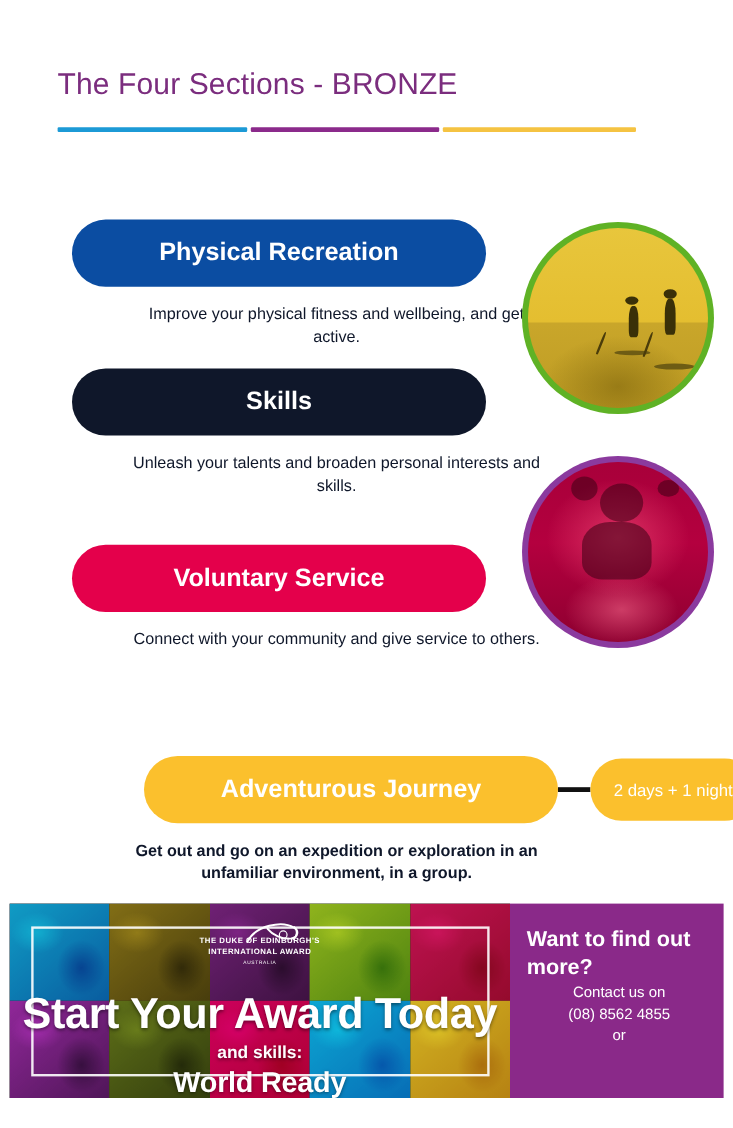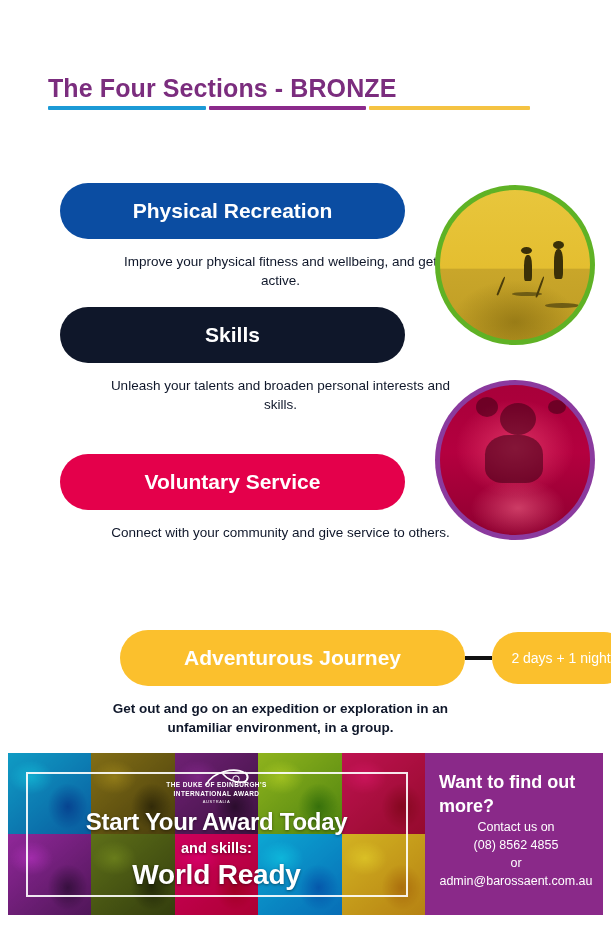--- a/index.html
+++ b/index.html
@@ -12,23 +12,23 @@
     height: 940px;
     position: relative;
     font-family: "Liberation Sans", sans-serif;
     overflow: hidden;
   }
 
   
   .page-title {
     position: absolute;
     left: 48px;
-    top: 74px;
+    top: 56px;
     font-size: 25px;
-    font-weight: bold;
+    font-weight: normal;
     color: #7B2D7E;
     letter-spacing: 0.1px;
   }
   .rule-group {
     position: absolute;
     left: 48px;
     top: 106px;
     width: 482px;
     height: 5px;
   }
@@ -234,37 +234,37 @@
     font-weight: bold;
     letter-spacing: 0.4px;
     line-height: 8.5px;
   }
   .logo-line3 {
     font-size: 4px;
     letter-spacing: 0.6px;
     margin-top: 1px;
   }
   .banner-headline {
-    margin-top: 4px;
-    font-size: 24px;
+    margin-top: 20px;
+    font-size: 36px;
     font-weight: bold;
     color: #ffffff;
     letter-spacing: -0.3px;
     text-shadow: 0 1px 3px rgba(0,0,0,.45);
   }
   .banner-sub1 {
     margin-top: 4px;
     font-size: 14.5px;
     font-weight: bold;
     color: #ffffff;
     text-shadow: 0 1px 3px rgba(0,0,0,.45);
   }
   .banner-sub2 {
     margin-top: 3px;
-    font-size: 28px;
+    font-size: 24px;
     font-weight: bold;
     color: #ffffff;
     letter-spacing: -0.2px;
     text-shadow: 0 1px 3px rgba(0,0,0,.45);
   }
 
   .contact-panel {
     width: 178px;
     height: 162px;
     background: #8A2989;
@@ -388,17 +388,16 @@
       <div class="banner-sub2">World Ready</div>
     </div>
   </div>
 
   <div class="contact-panel">
     <div class="contact-title">Want to find out more?</div>
     <div class="contact-body">
       <div>Contact us on</div>
       <div>(08) 8562 4855</div>
       <div>or</div>
-      <div>admin@barossaent.com.au</div>
     </div>
   </div>
 
 </div>
 
 </body></html>

